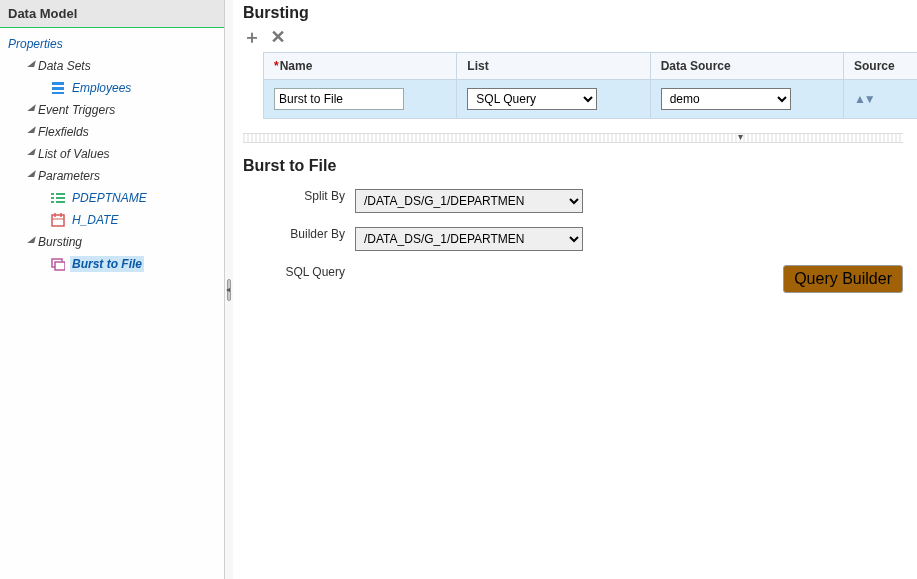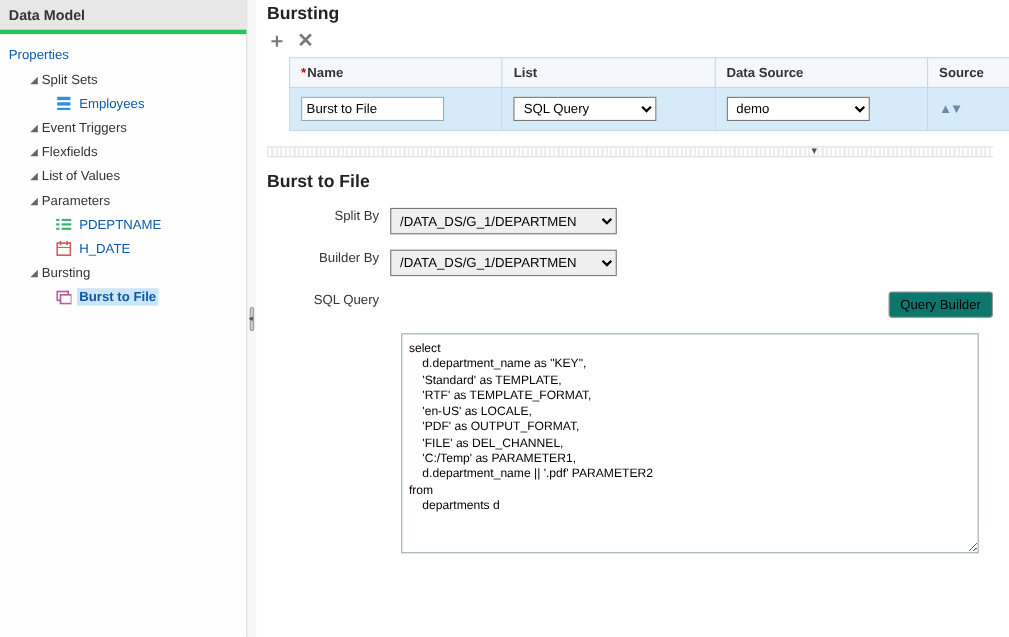--- a/index.html
+++ b/index.html
@@ -19,24 +19,24 @@
     border-right: 1px solid #d0d0d0;
     background: #fefefe;
     display: flex;
     flex-direction: column;
   }
   .sidebar-header {
     font-weight: bold;
     font-size: 13px;
     padding: 6px 8px;
     background: #e7e7e7;
-    border-bottom: 4px solid #22c55e;
+    border-bottom: 1px solid #22c55e;
   }
   .tree { padding: 8px 6px; flex:1; }
-  .tree-row { display:flex; align-items:center; height:22px; cursor:pointer; color:#0b5aa8; }
+  .tree-row { display:flex; align-items:flex-start; height:22px; cursor:pointer; color:#0b5aa8;font-style:italic; }
   .tree-row .arrow { width:10px; text-align:center; color:#666; font-size:9px; }
   .tree-row .icon { width:16px; height:16px; margin-right:4px; display:inline-flex; align-items:center; justify-content:center; }
   .tree-row.selected .label { background:#cde6f7; }
   .tree-indent-0 { padding-left:0; }
   .tree-indent-1 { padding-left:20px; }
   .tree-indent-2 { padding-left:44px; }
   .tree-row .label { padding:1px 2px; }
   .tree-row.node .label { color:#333; }
   .tree-row.link .label { color:#0b5aa8; }
 
@@ -91,27 +91,27 @@
     right:160px;
     top:-3px;
     font-size:10px;
     color:#555;
   }
 
   .section-title { font-size:16px; font-weight:bold; margin:4px 0 14px; color:#222; }
 
   .form-row { display:flex; align-items:flex-start; margin-bottom:14px; }
   .form-label { width:112px; text-align:right; padding-right:10px; color:#333; }
-  .form-row select { width:206px; padding:3px 4px; border:1px solid #777; font-size:12px; }
+  .form-row select { width:228px; padding:3px 4px; border:1px solid #777; font-size:12px; }
   .query-builder-btn {
     margin-left:auto;
     padding:4px 10px;
     border:1px solid #999;
-    background:#0f766e;
-    font-size:12px;
+    background:#a16207;
+    font-size:16px;
     cursor:pointer;
     border-radius:3px;
   }
   .sql-textarea {
     width:525px;
     height:200px;
     margin-left:122px;
     border:1px solid #9aa;
     font-family:Arial,Helvetica,sans-serif;
     font-size:11px;
@@ -132,21 +132,21 @@
   <div class="sidebar">
     <div class="sidebar-header">Data Model</div>
     <div class="tree">
 
       <div class="tree-row link tree-indent-0">
         <span class="label">Properties</span>
       </div>
 
       <div class="tree-row node tree-indent-1">
         <span class="arrow">◢</span>
-        <span class="label">Split Sets</span>
+        <span class="label">Data Sets</span>
       </div>
       <div class="tree-row link tree-indent-2">
         <span class="icon">
           <svg width="14" height="14">
               <rect x="1" y="1" width="12" height="3" fill="#2b8de4"></rect>
               <rect x="1" y="6" width="12" height="3" fill="#2b8de4"></rect>
               <rect x="1" y="11" width="12" height="2" fill="#2b8de4"></rect>
             </svg>
         </span>
         <span class="label">Employees</span>
@@ -279,26 +279,15 @@
         <option>/DATA_DS/G_1/DEPARTMEN</option>
       </select>
     </div>
 
     <div class="form-row" style="align-items:flex-start">
       <div class="form-label">SQL Query</div>
       <div style="flex:1"></div>
       <button class="query-builder-btn">Query Builder</button>
     </div>
 
-    <textarea class="sql-textarea" style="">select
-    d.department_name as "KEY",
-    'Standard' as TEMPLATE,
-    'RTF' as TEMPLATE_FORMAT,
-    'en-US' as LOCALE,
-    'PDF' as OUTPUT_FORMAT,
-    'FILE' as DEL_CHANNEL,
-    'C:/Temp' as PARAMETER1,
-    d.department_name || '.pdf' PARAMETER2
-from
-    departments d</textarea>
 
   </div>
 </div>
 
 </body></html>

